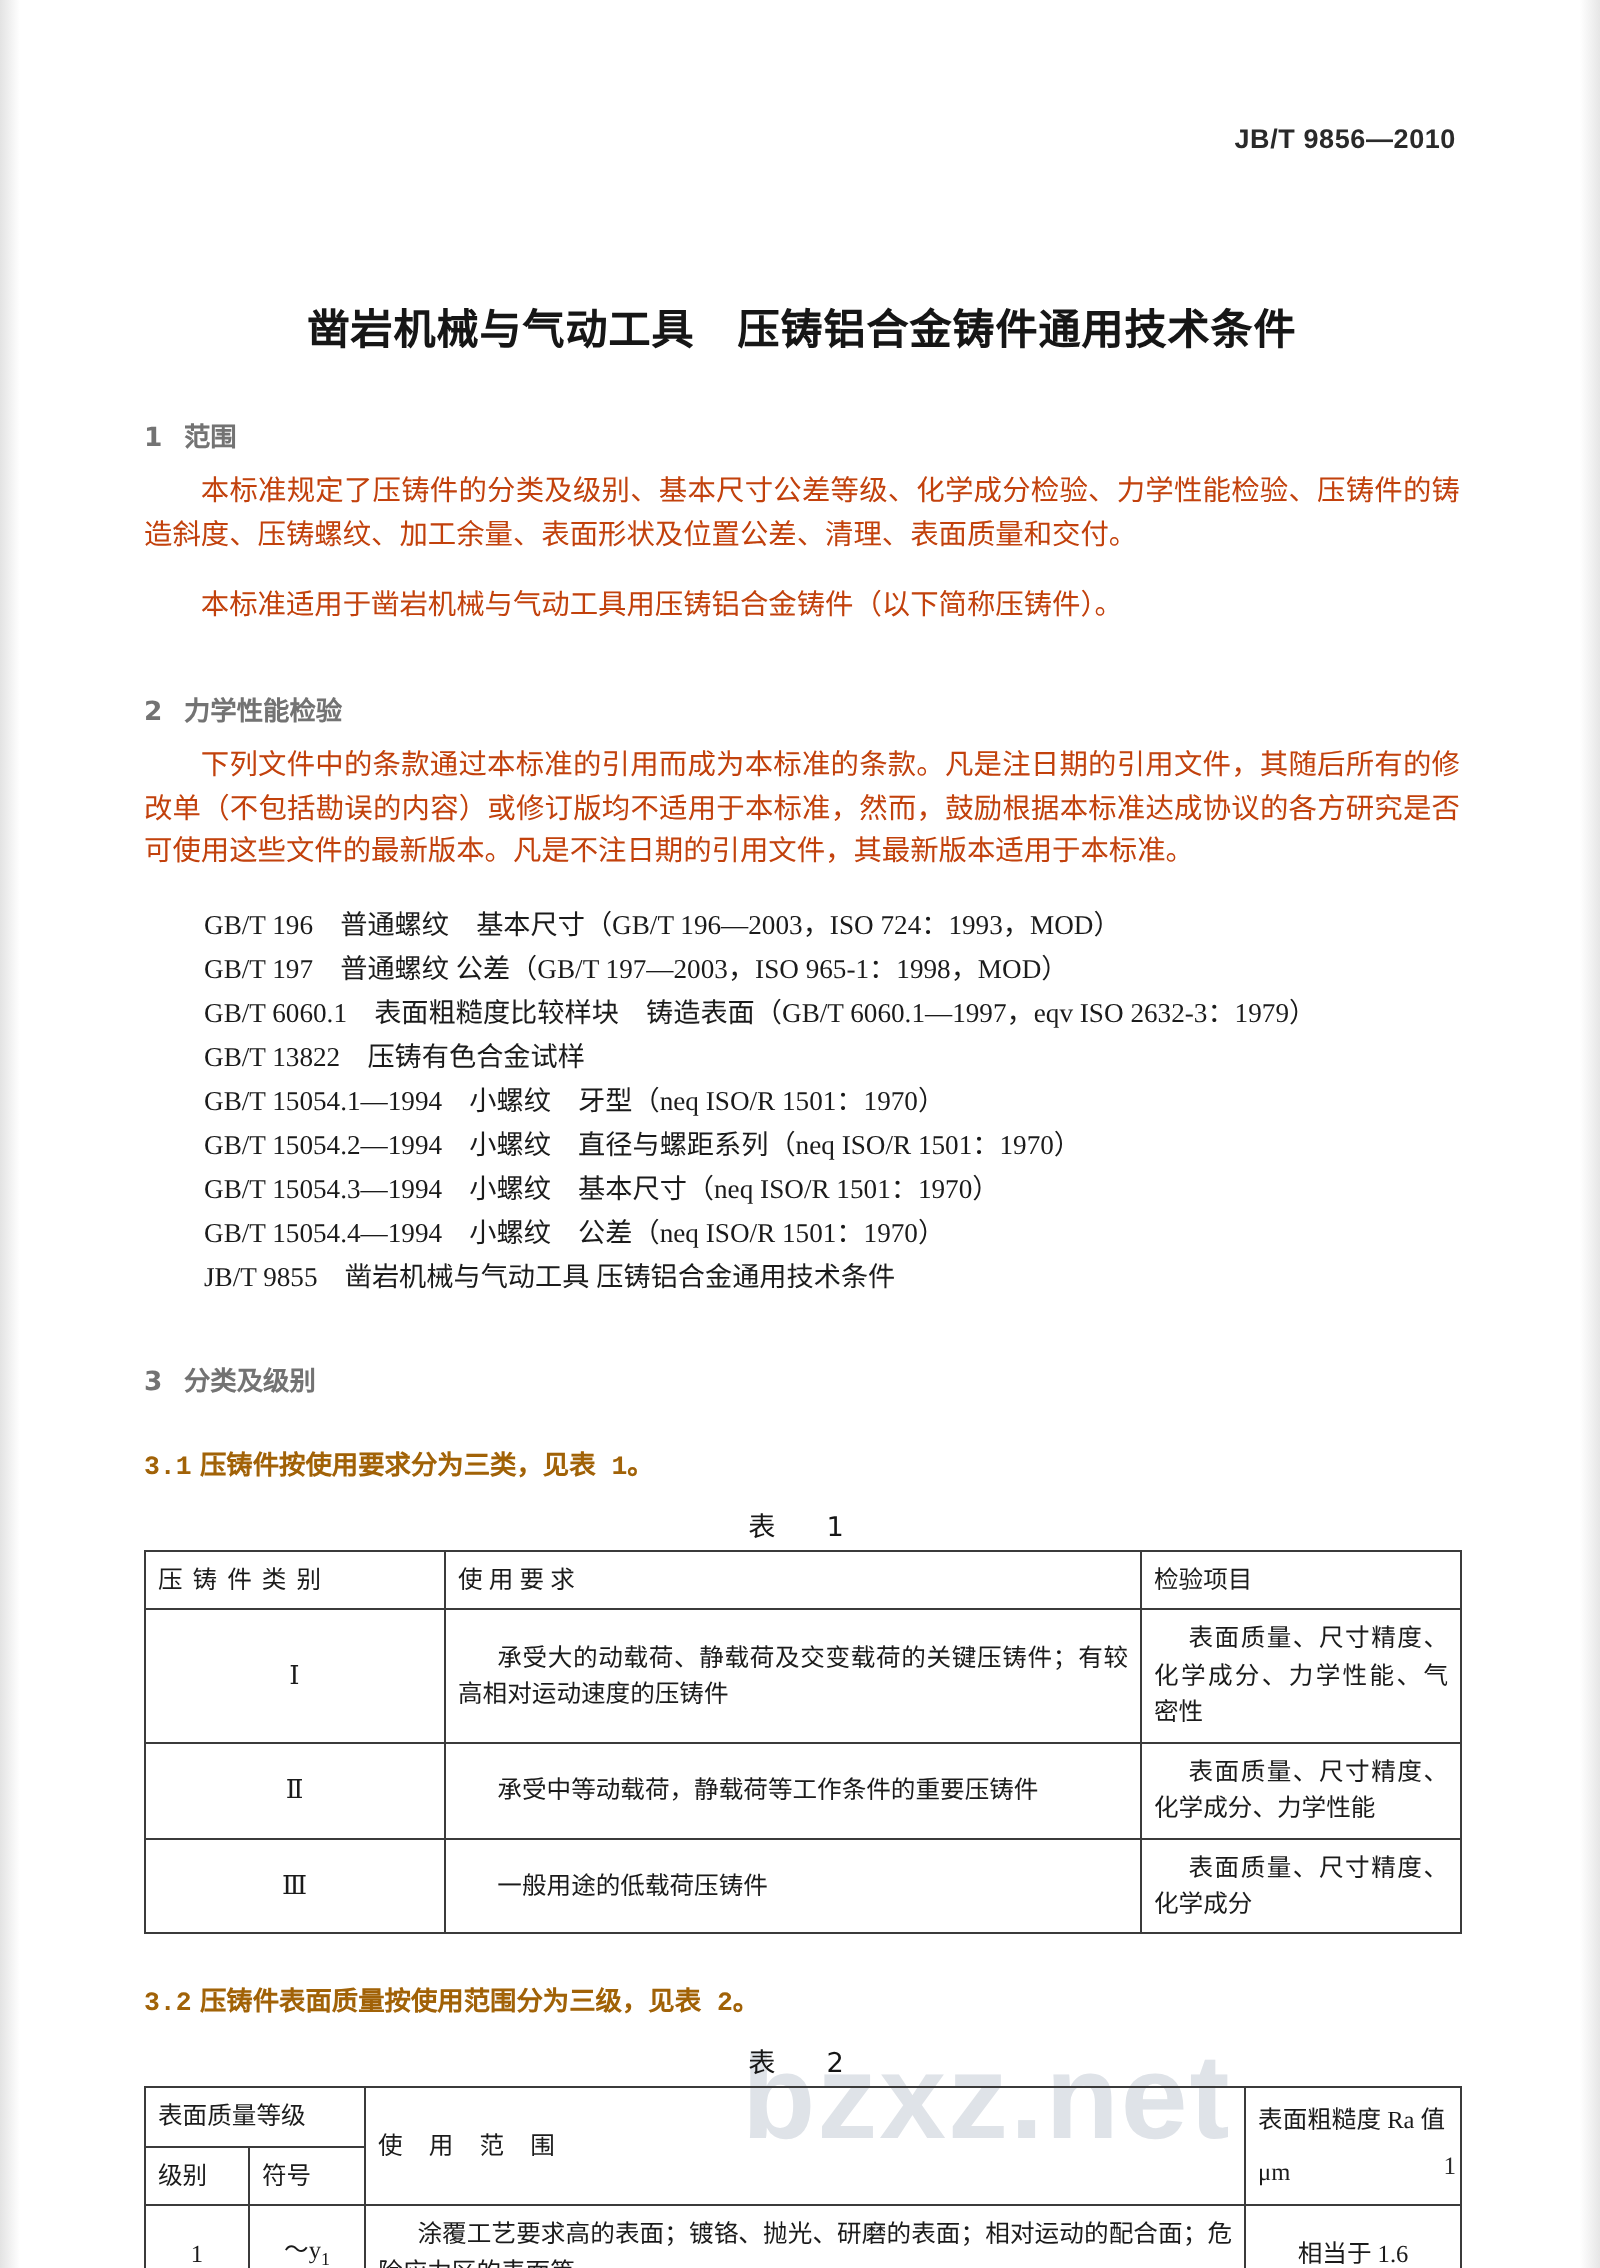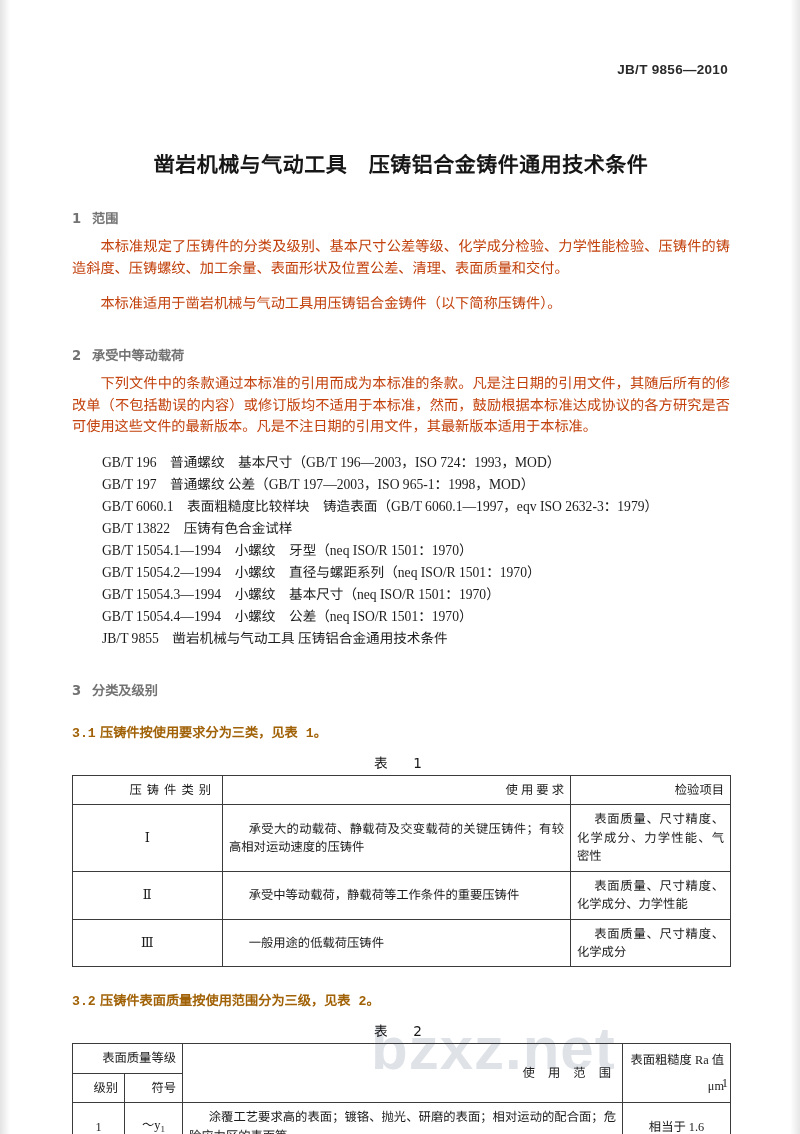--- a/index.html
+++ b/index.html
@@ -138,21 +138,21 @@
     font-size: 12.3px;
     color: #1b1b1b;
   }
   table.std th, table.std td {
     border: 1px solid #3b3b3b;
     padding: 5px 6px;
     vertical-align: middle;
     line-height: 1.5;
   }
   table.std th {
-    text-align: right;
+    text-align: left;
     font-weight: normal;
   }
   .th-spaced { letter-spacing: 5px; }
   .cell-center { text-align: center; }
   .cell-just {
     text-align: justify;
     text-justify: inter-ideograph;
     text-indent: 1.6em;
   }
   .cell-just-ni {
@@ -190,21 +190,21 @@
 
     <div class="doc-title">凿岩机械与气动工具　压铸铝合金铸件通用技术条件</div>
 
     <div class="clause-heading">
       <span class="num">1</span><span>范围</span>
     </div>
     <p class="para">本标准规定了压铸件的分类及级别、基本尺寸公差等级、化学成分检验、力学性能检验、压铸件的铸造斜度、压铸螺纹、加工余量、表面形状及位置公差、清理、表面质量和交付。</p>
     <p class="para">本标准适用于凿岩机械与气动工具用压铸铝合金铸件（以下简称压铸件）。</p>
 
     <div class="clause-heading">
-      <span class="num">2</span><span>承受中等动载荷</span>
+      <span class="num">2</span><span>力学性能检验</span>
     </div>
     <p class="para">下列文件中的条款通过本标准的引用而成为本标准的条款。凡是注日期的引用文件，其随后所有的修改单（不包括勘误的内容）或修订版均不适用于本标准，然而，鼓励根据本标准达成协议的各方研究是否可使用这些文件的最新版本。凡是不注日期的引用文件，其最新版本适用于本标准。</p>
 
     <ul class="ref-list">
       <li>GB/T 196　普通螺纹　基本尺寸（GB/T 196—2003，ISO 724：1993，MOD）</li>
       <li>GB/T 197　普通螺纹 公差（GB/T 197—2003，ISO 965-1：1998，MOD）</li>
       <li>GB/T 6060.1　表面粗糙度比较样块　铸造表面（GB/T 6060.1—1997，eqv ISO 2632-3：1979）</li>
       <li>GB/T 13822　压铸有色合金试样</li>
       <li>GB/T 15054.1—1994　小螺纹　牙型（neq ISO/R 1501：1970）</li>
       <li>GB/T 15054.2—1994　小螺纹　直径与螺距系列（neq ISO/R 1501：1970）</li>

